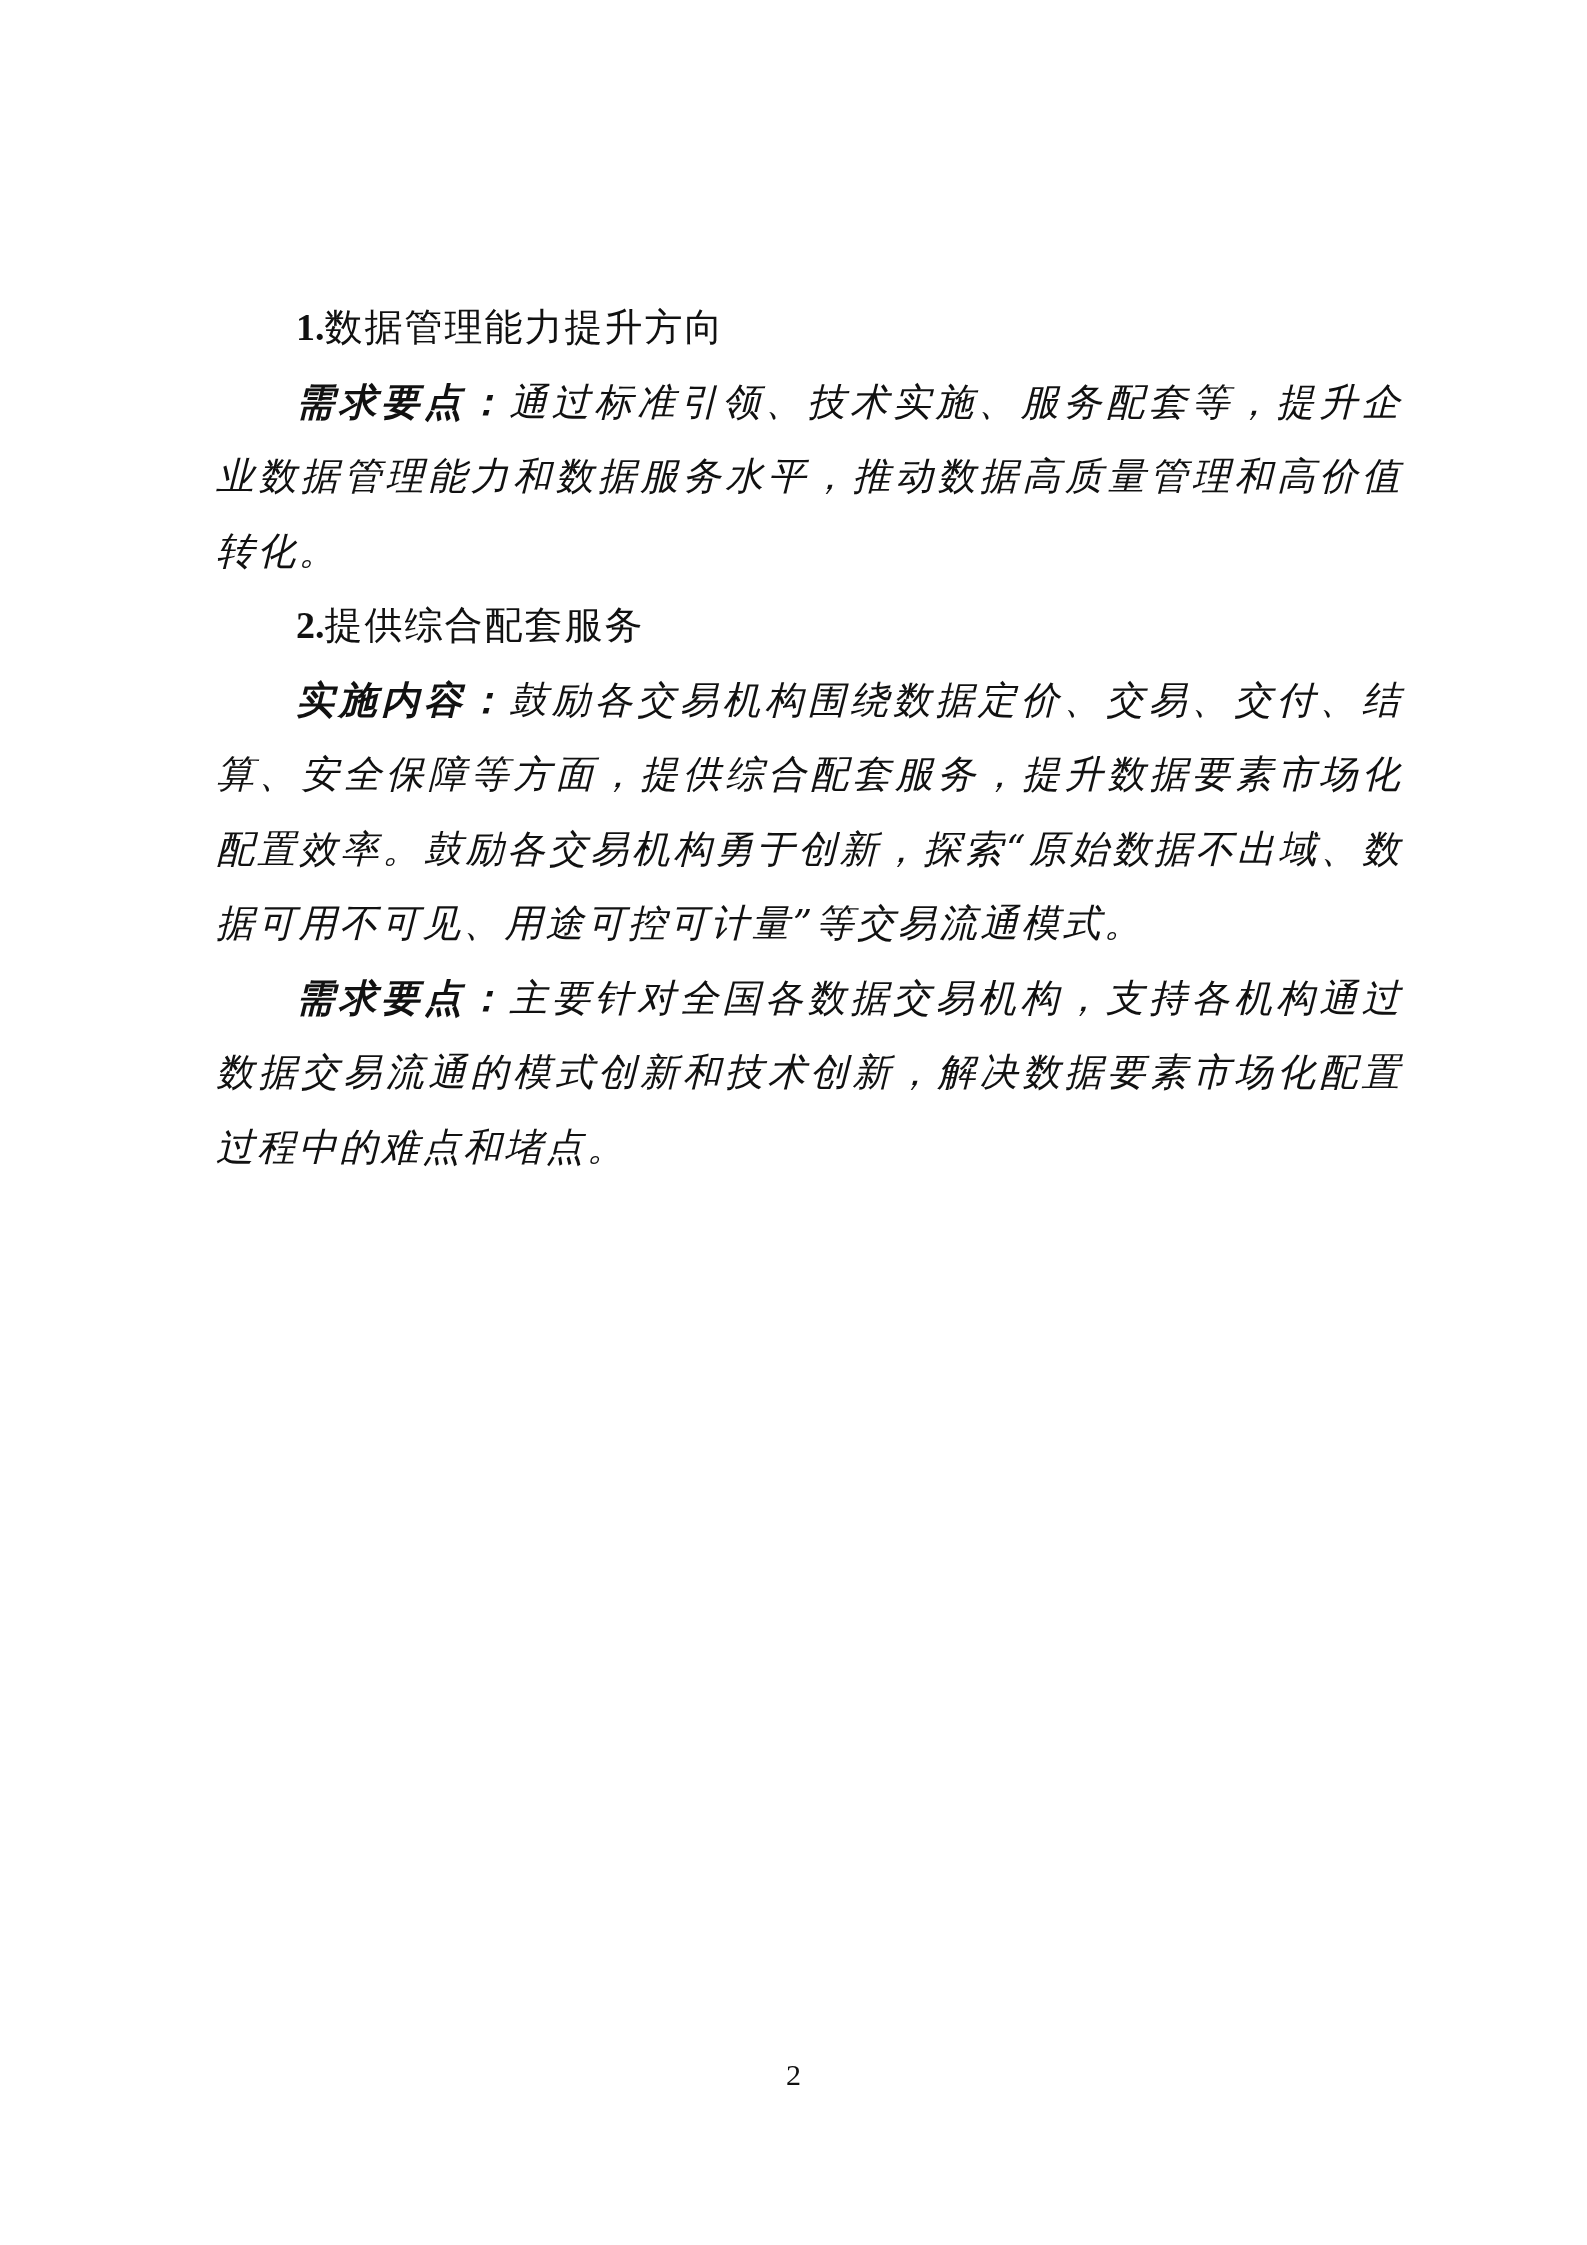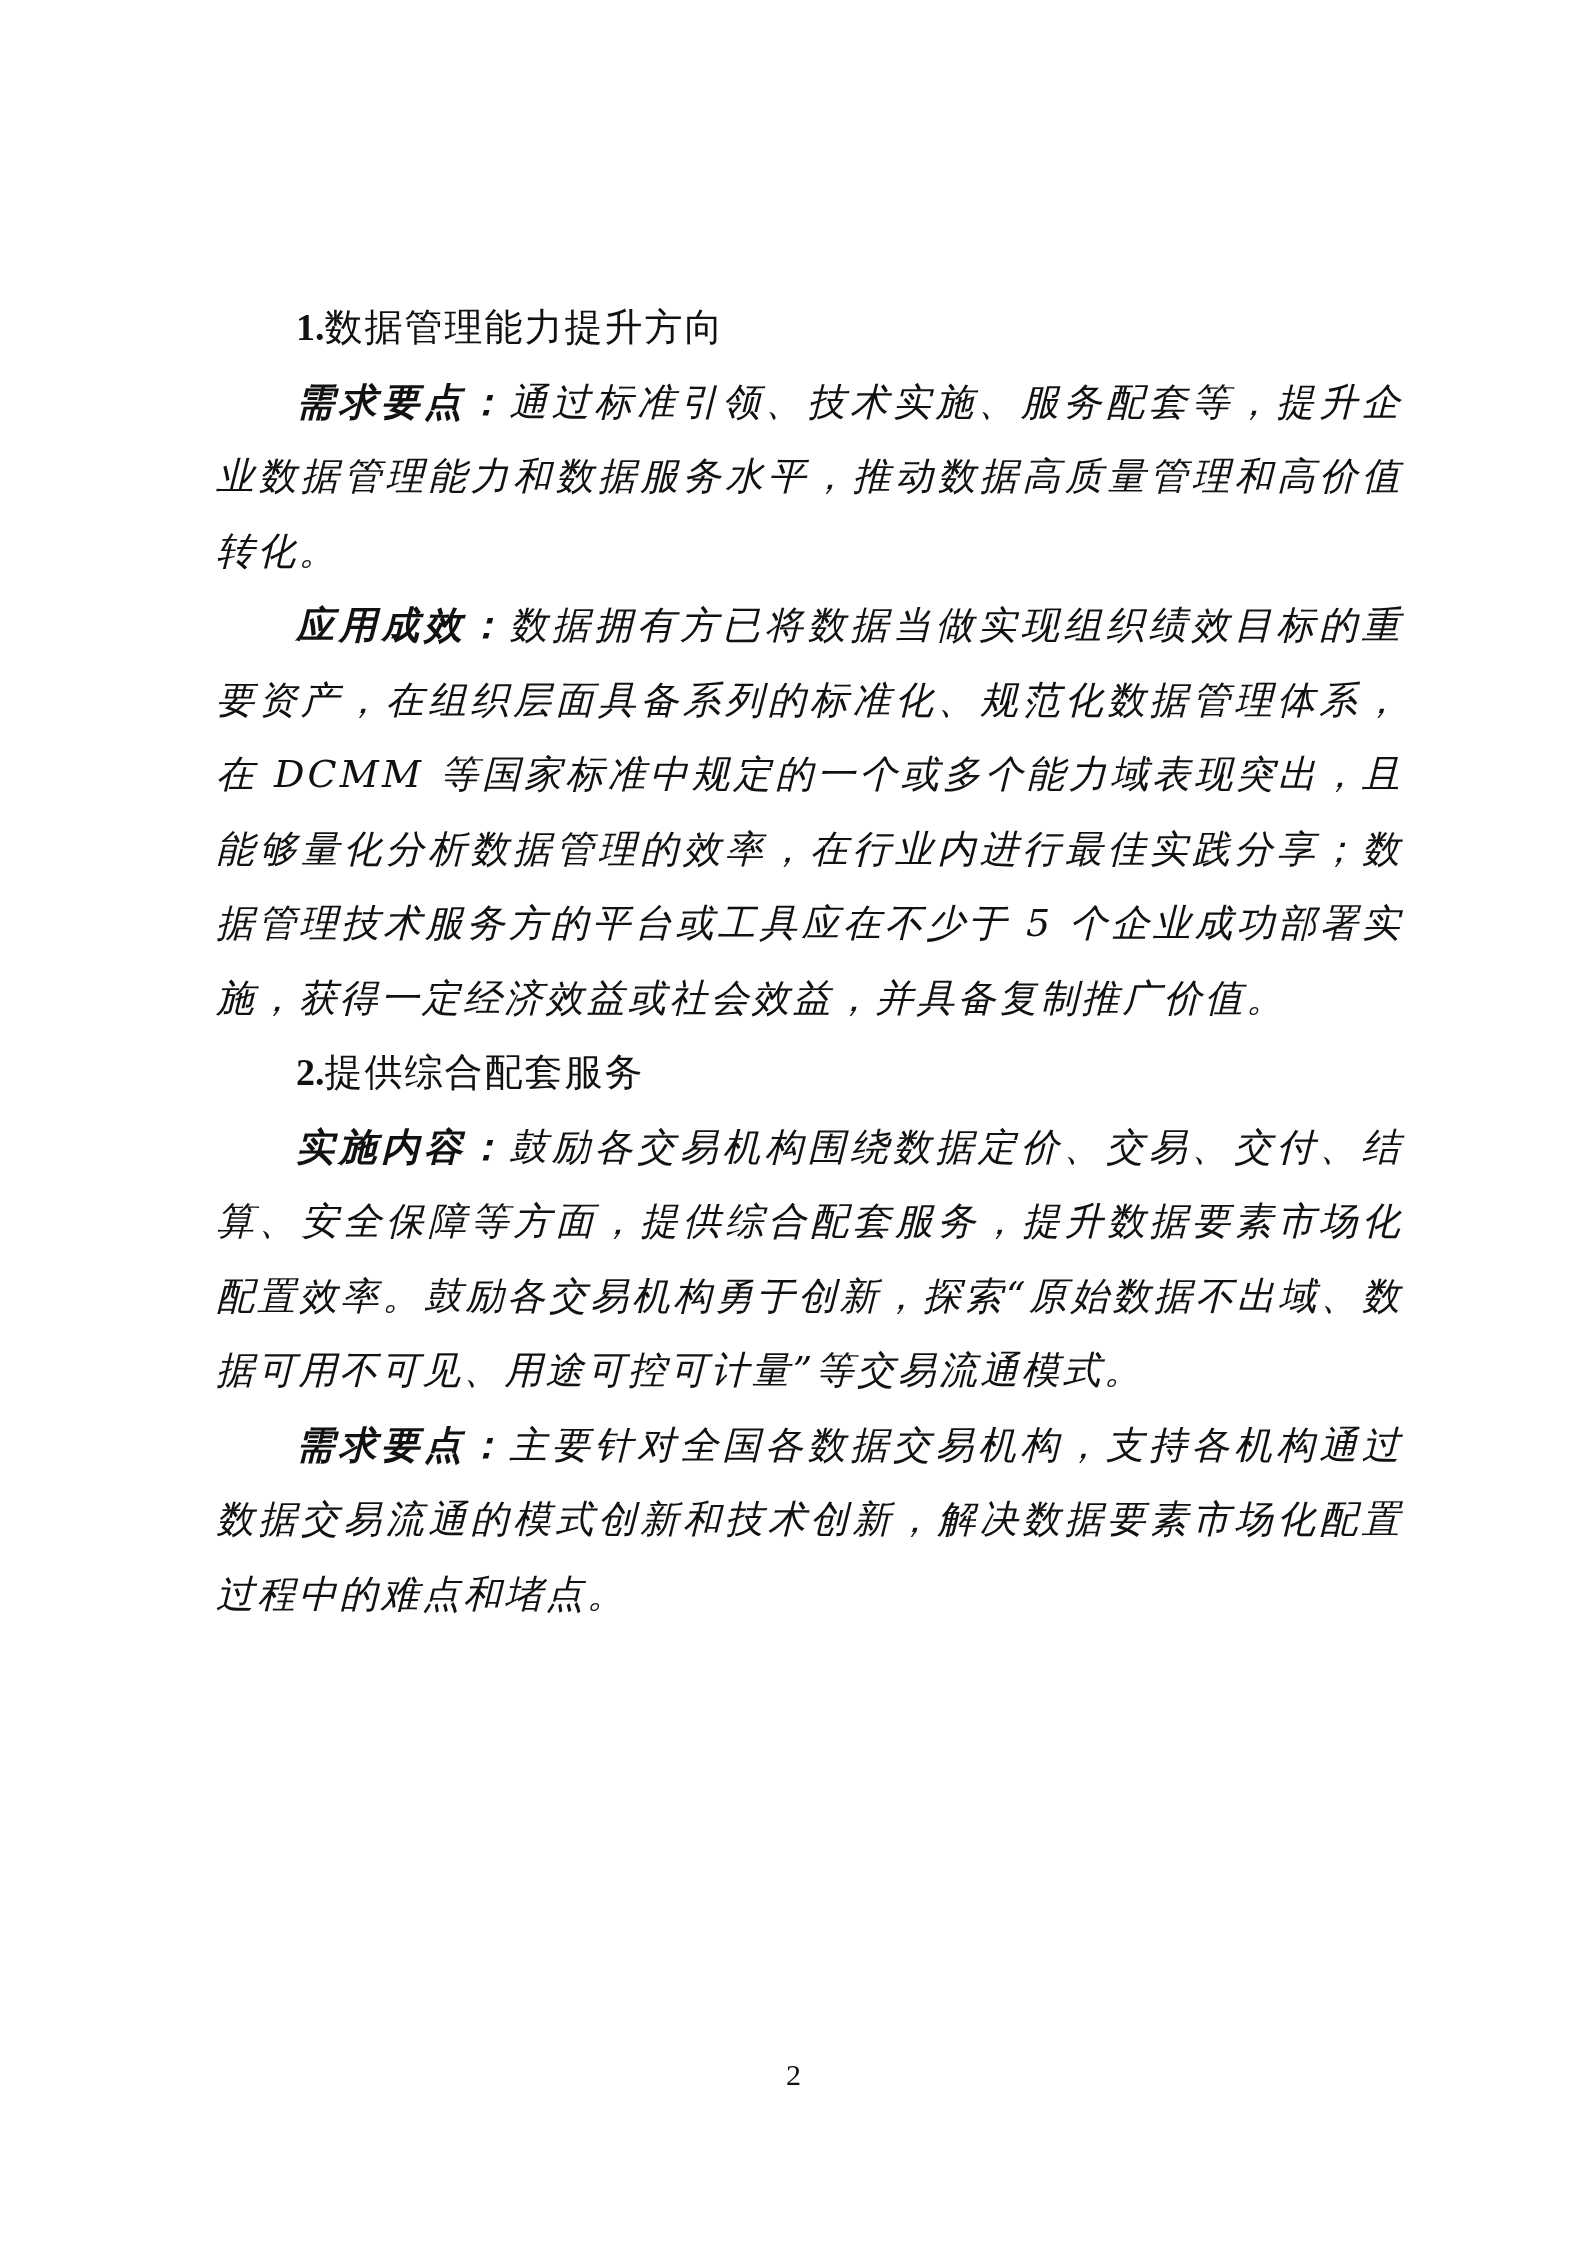--- a/index.html
+++ b/index.html
@@ -63,21 +63,20 @@
 <body>
 
 <div class="page">
 
   <section>
     <p class="heading"><span class="num">1.</span><span>数据管理能力提升方向</span></p>
 
     <p class="para"><span class="label">需求要点：</span><span>通过标准引领、技术实施、服务配套等，提升企业数据管理能力和数据服务水平，推动数据高质量管理和高价值转化。</span></p>
 
 
-    <p class="para"><span class="label">应用成效：</span><span>数据拥有方已将数据当做实现组织绩效目标的重要资产，在组织层面具备系列的标准化、规范化数据管理体系，在 DCMM 等国家标准中规定的一个或多个能力域表现突出，且能够量化分析数据管理的效率，在行业内进行最佳实践分享；数据管理技术服务方的平台或工具应在不少于 5 个企业成功部署实施，获得一定经济效益或社会效益，并具备复制推广价值。</span></p>
   </section>
 
   <section>
     <p class="heading"><span class="num">2.</span><span>提供综合配套服务</span></p>
 
     <p class="para"><span class="label">实施内容：</span><span>鼓励各交易机构围绕数据定价、交易、交付、结算、安全保障等方面，提供综合配套服务，提升数据要素市场化配置效率。鼓励各交易机构勇于创新，探索“原始数据不出域、数据可用不可见、用途可控可计量”等交易流通模式。</span></p>
 
     <p class="para"><span class="label">需求要点：</span><span>主要针对全国各数据交易机构，支持各机构通过数据交易流通的模式创新和技术创新，解决数据要素市场化配置过程中的难点和堵点。</span></p>
   </section>
 

